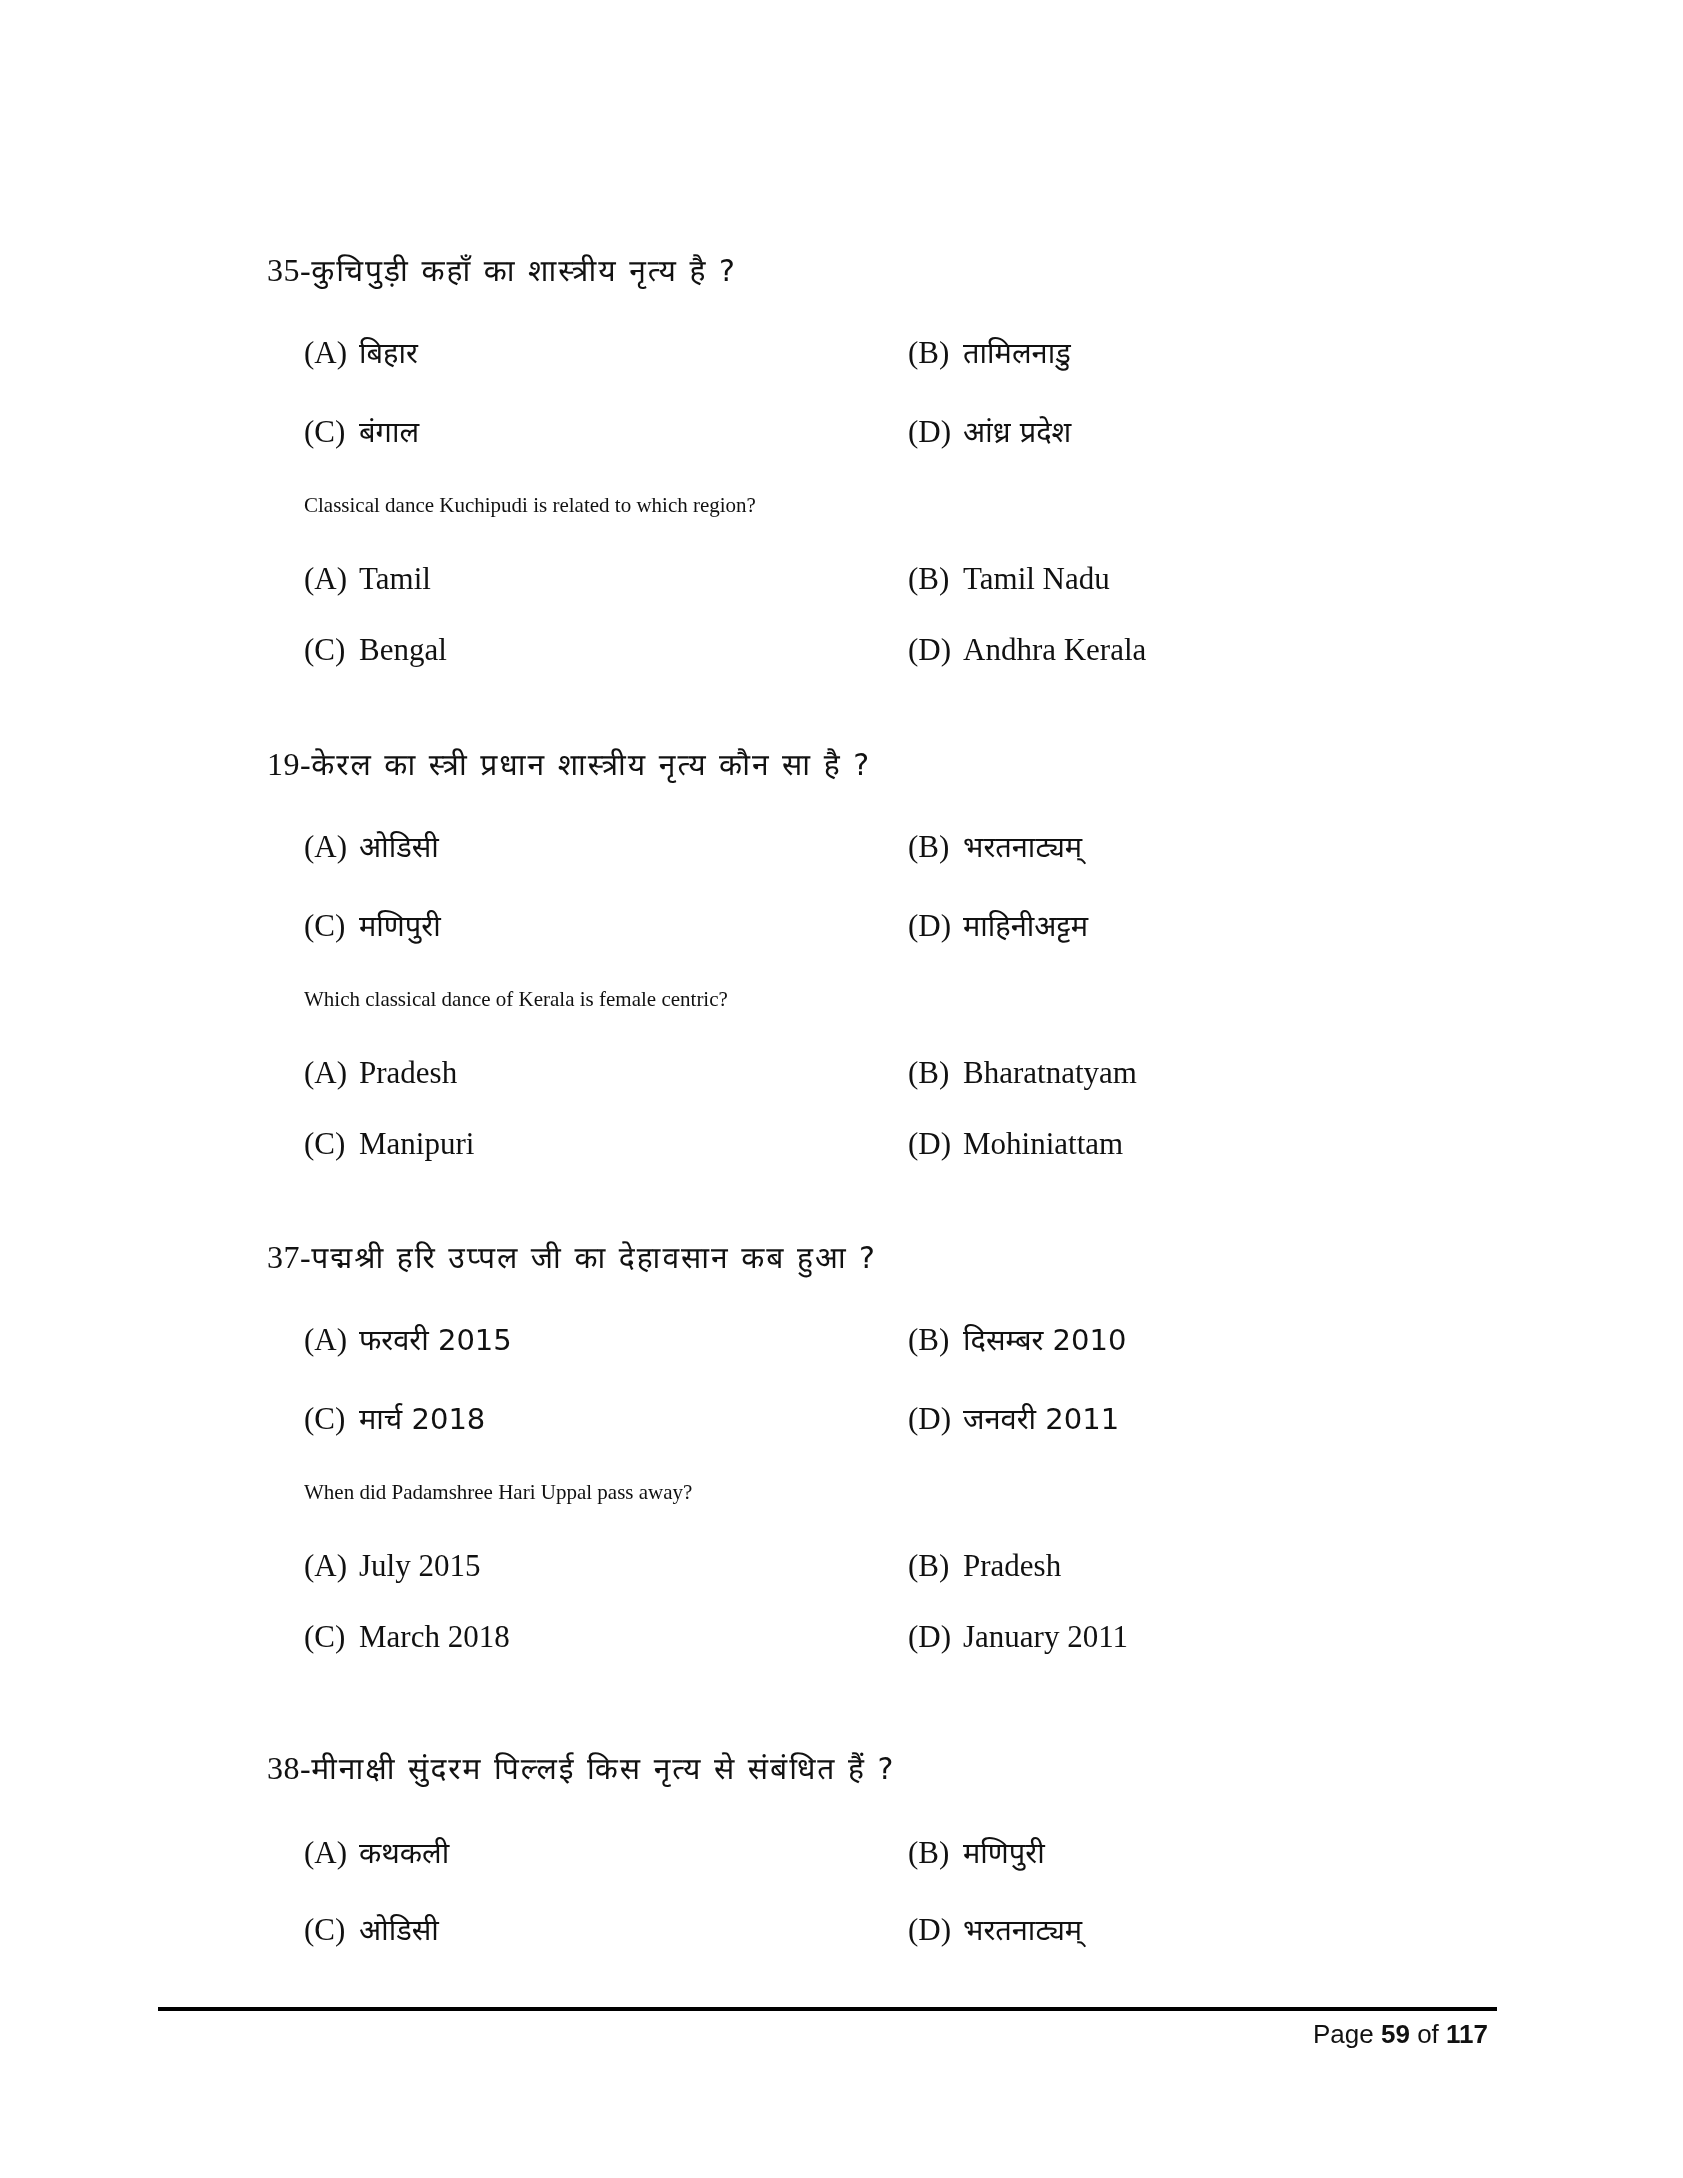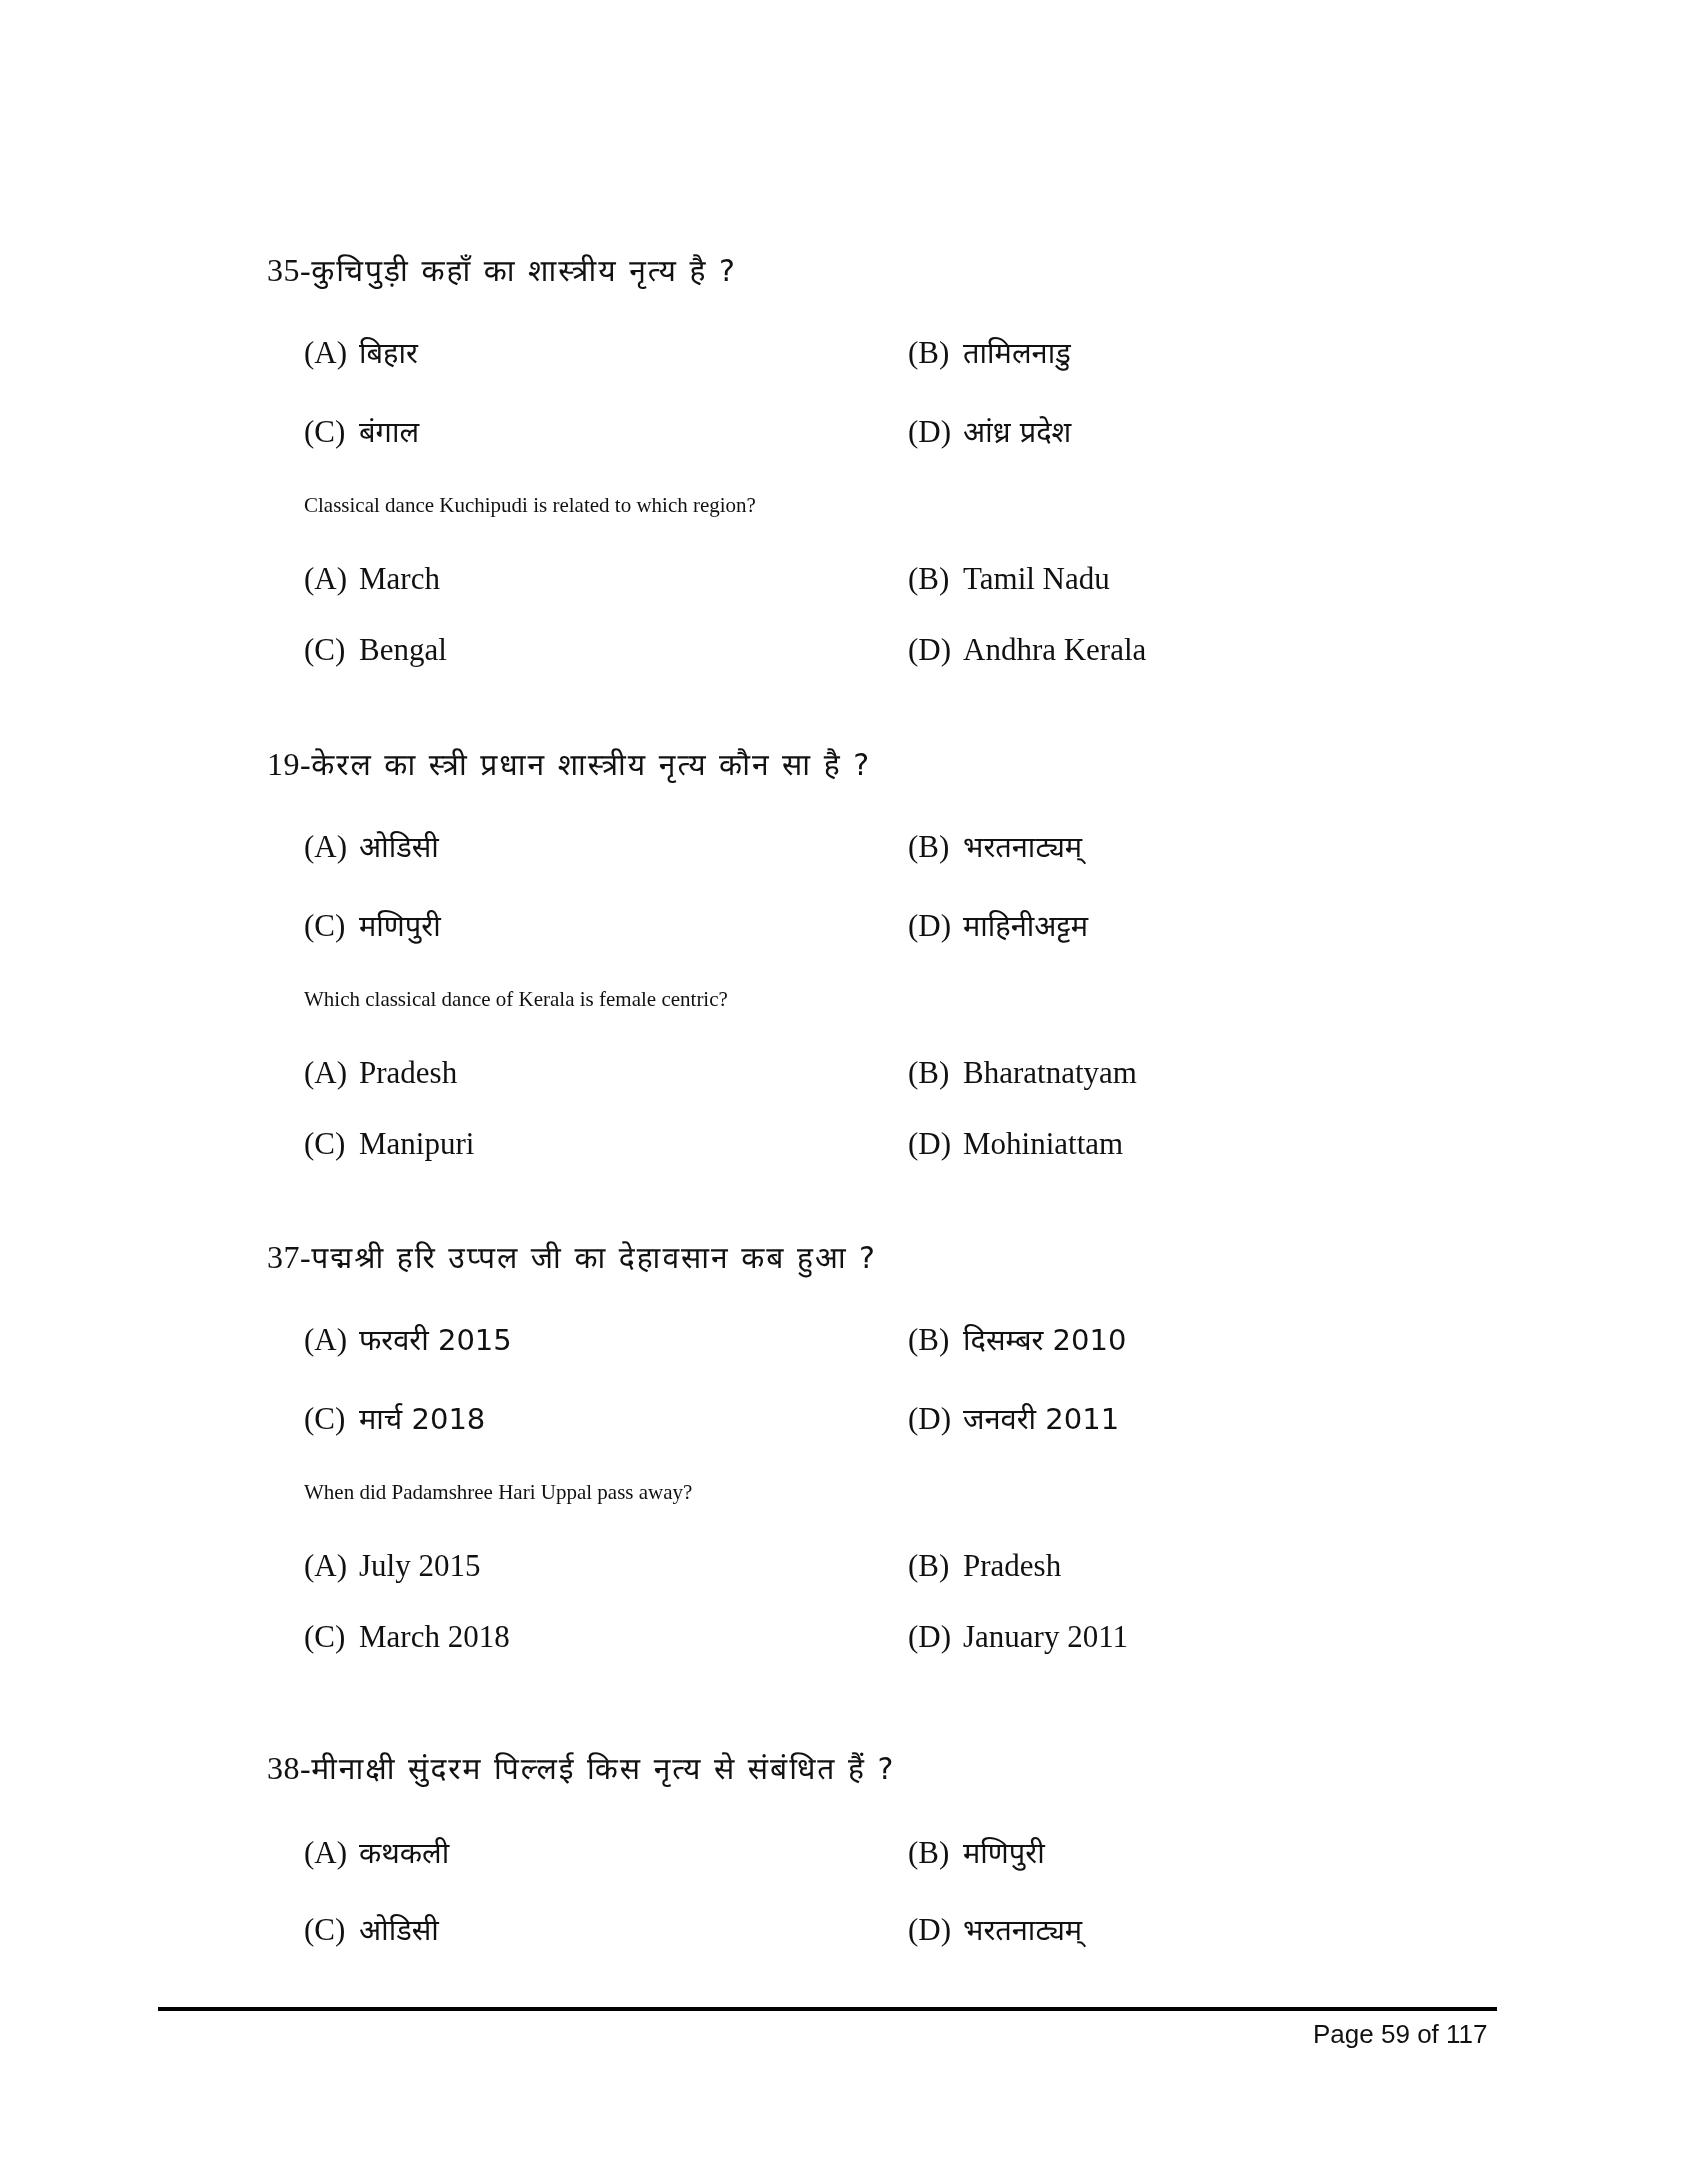--- a/index.html
+++ b/index.html
@@ -9,35 +9,35 @@
   .qhead { left: 255px; font-family: "Liberation Serif", "DejaVu Serif", serif; font-size: 32px; letter-spacing: 0.5px; }
   .qhead .hi { font-family: "DejaVu Sans", sans-serif; font-size: 30px; letter-spacing: 2px; }
   .opt { font-family: "Liberation Serif", serif; font-size: 31px; }
   .opt .lbl { display: inline-block; width: 55px; }
   .opt .hi { font-family: "DejaVu Sans", sans-serif; font-size: 29px; }
   .colA { left: 292px; }
   .colB { left: 896px; }
   .eq { left: 292px; font-family: "Liberation Serif", serif; font-size: 21px; }
   .footer-rule { position: absolute; left: 158px; top: 2007px; width: 1339px; height: 4px; background: #000; }
   .footer-page { position: absolute; left: 1313px; top: 2019px; font-family: "Liberation Sans", sans-serif; font-size: 26px; color: #111; white-space: nowrap; }
-  .footer-page b { font-weight: normal; text-align: center; }
+  .footer-page b { font-weight: bold; text-align: center; }
 </style>
 </head>
 <body>
 
 <div class="q" style="top:0">
   <div class="line qhead" style="top:254px">
     <span>35-</span><span class="hi">कुचिपुड़ी कहाँ का शास्त्रीय नृत्य है ?</span>
   </div>
   <div class="line opt colA" style="top:337px"><span class="lbl">(A)</span><span class="hi">बिहार</span></div>
   <div class="line opt colB" style="top:337px"><span class="lbl">(B)</span><span class="hi">तामिलनाडु</span></div>
   <div class="line opt colA" style="top:416px"><span class="lbl">(C)</span><span class="hi">बंगाल</span></div>
   <div class="line opt colB" style="top:416px"><span class="lbl">(D)</span><span class="hi">आंध्र प्रदेश</span></div>
   <div class="line eq" style="top:495px">Classical dance Kuchipudi is related to which region?</div>
-  <div class="line opt colA" style="top:563px"><span class="lbl">(A)</span><span>March</span></div>
+  <div class="line opt colA" style="top:563px"><span class="lbl">(A)</span><span>Tamil</span></div>
   <div class="line opt colB" style="top:563px"><span class="lbl">(B)</span><span>Tamil Nadu</span></div>
   <div class="line opt colA" style="top:634px"><span class="lbl">(C)</span><span>Bengal</span></div>
   <div class="line opt colB" style="top:634px"><span class="lbl">(D)</span><span>Andhra Kerala</span></div>
 </div>
 
 <div class="q" style="top:494px">
   <div class="line qhead" style="top:254px">
     <span>19-</span><span class="hi">केरल का स्त्री प्रधान शास्त्रीय नृत्य कौन सा है ?</span>
   </div>
   <div class="line opt colA" style="top:337px"><span class="lbl">(A)</span><span class="hi">ओडिसी</span></div>

